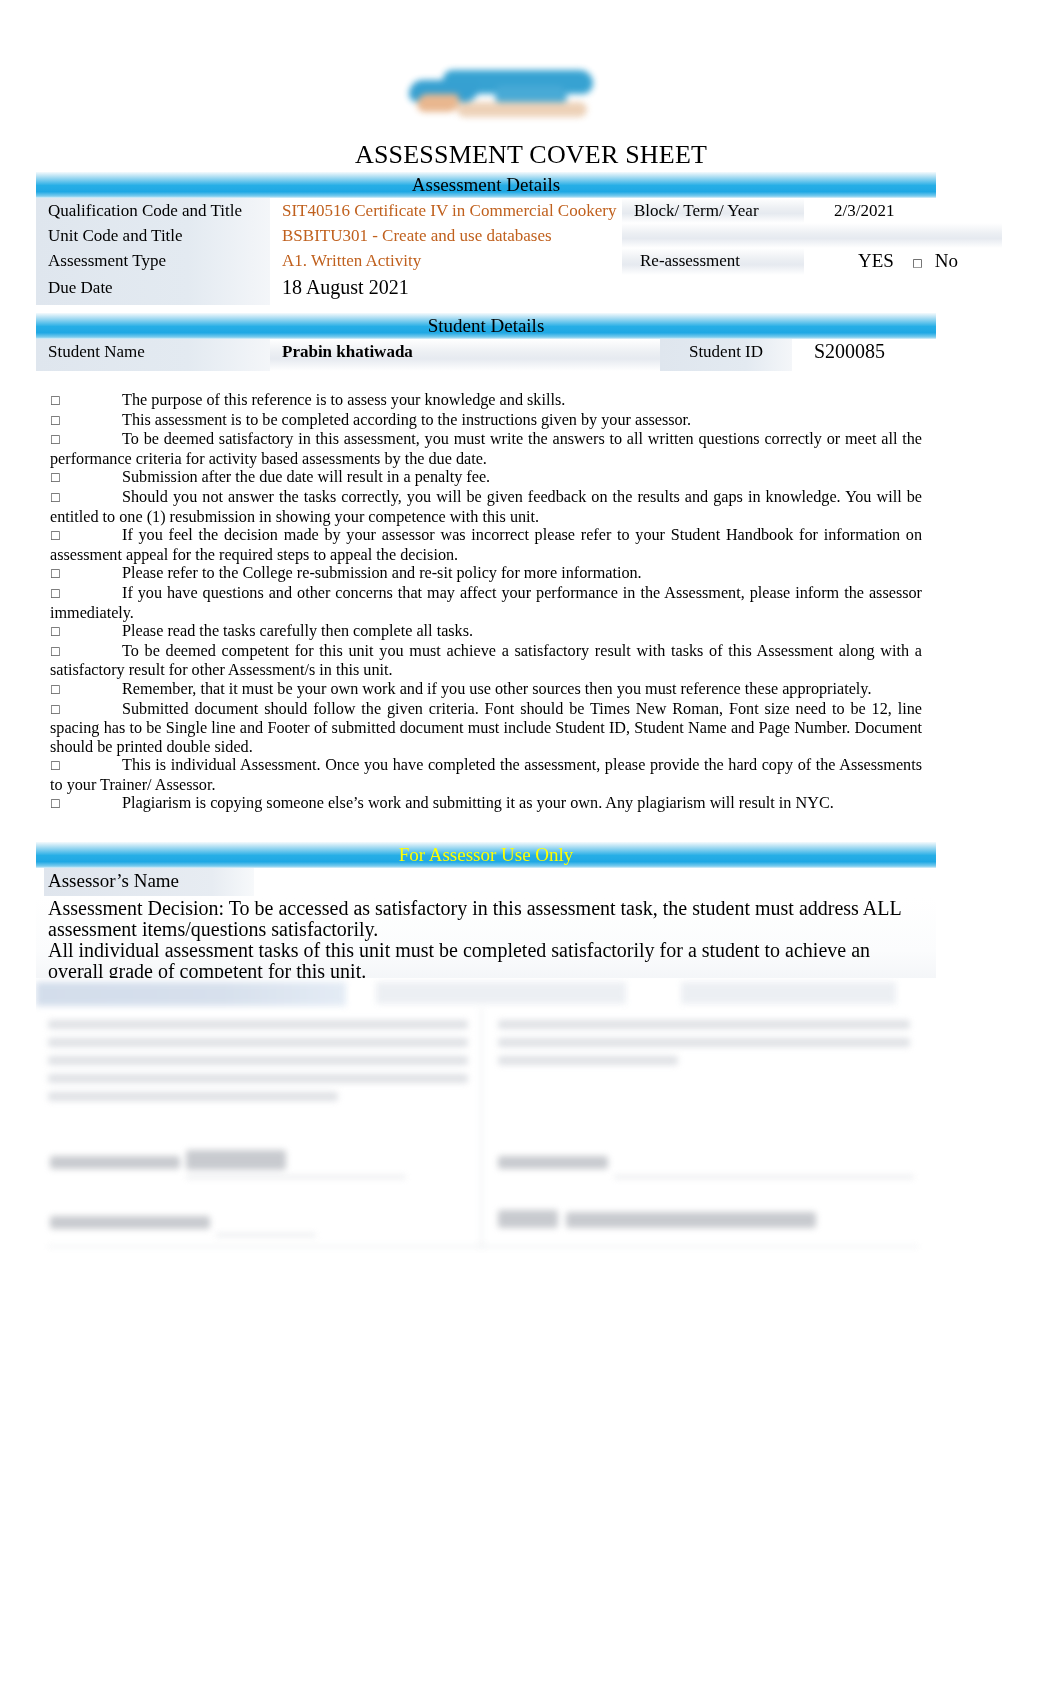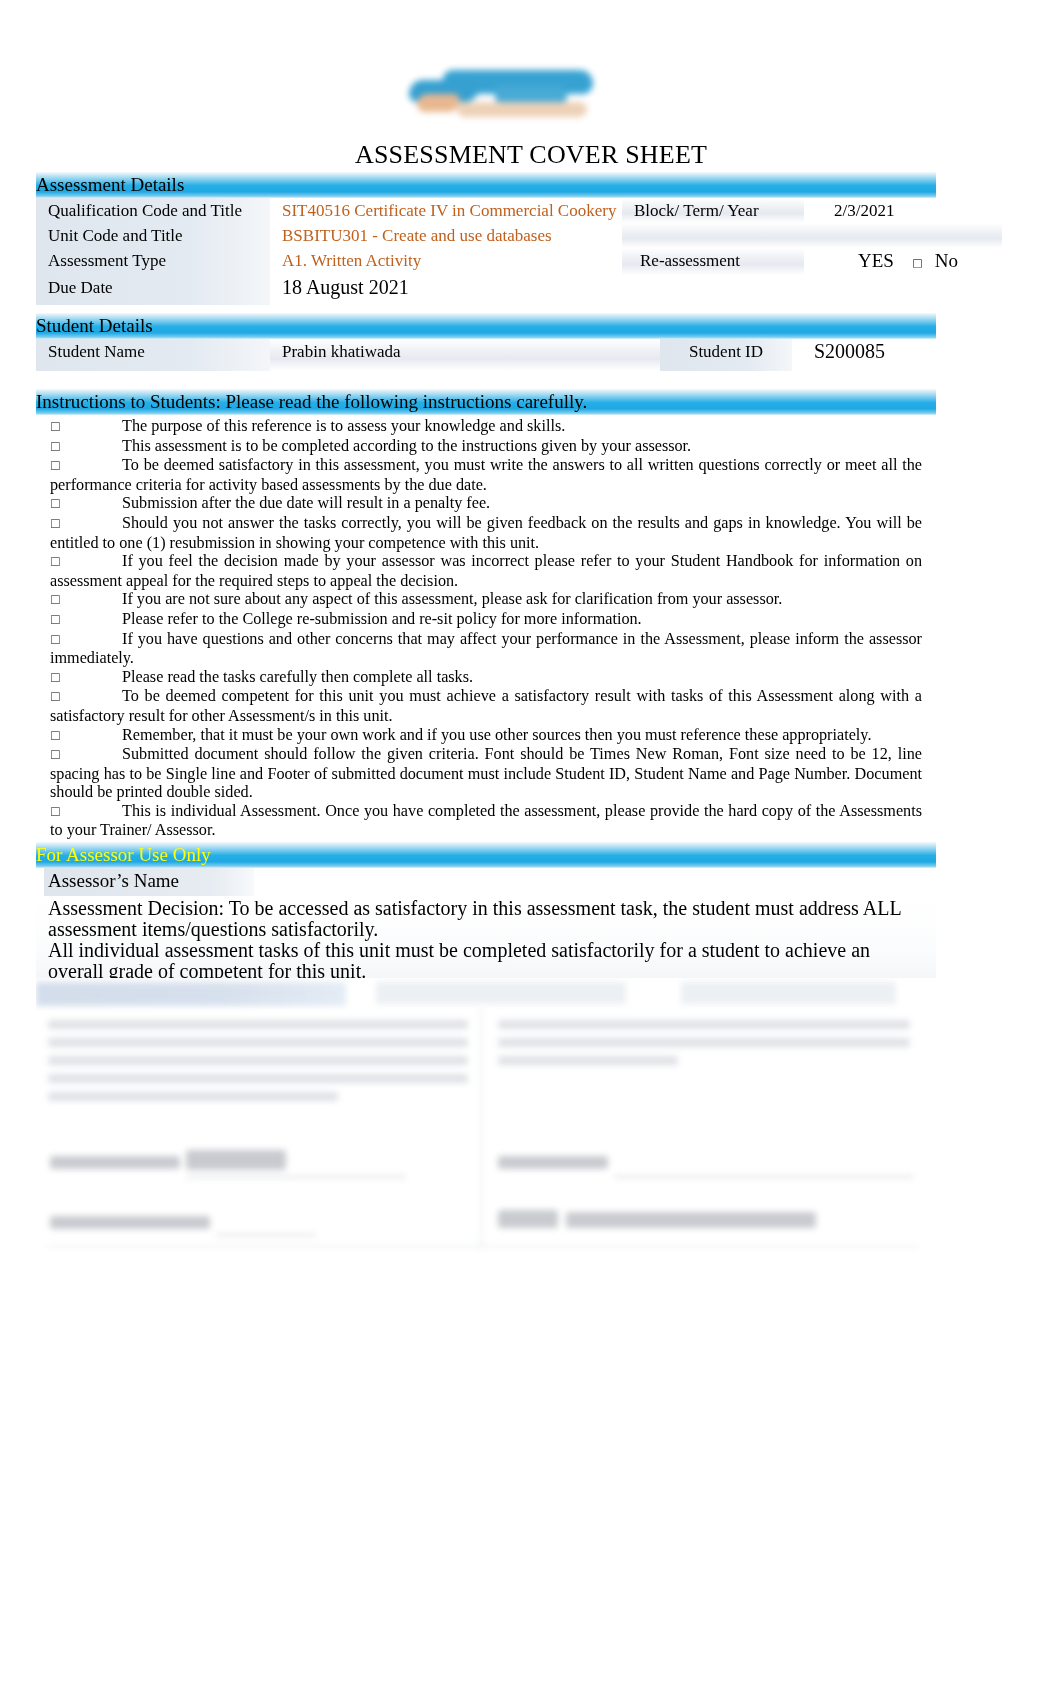--- a/index.html
+++ b/index.html
@@ -82,21 +82,21 @@
   
   .block {
     position: absolute;
     left: 36px;
     width: 900px;
     box-sizing: border-box;
   }
 
   .bluebar {
     background: linear-gradient(to bottom, #f4fafd 0%, #b8e2f4 16%, #26aee6 52%, #1fa8e4 76%, #7ecdee 93%, #dff1fa 100%);
-    text-align: left;
+    text-align: center;
     font-size: 19px;
     line-height: 26px;
     height: 26px;
     color: #000;
     position: relative;
   }
   .bluebar.yellow { color: #ffff00; }
 
   .tbl {
     border-collapse: collapse;
@@ -278,38 +278,36 @@
     </tbody>
       </table>
   </div>
 
   <div class="block" style="top:313px;">
     <div class="bluebar">Student Details</div>
     <table class="tbl">
       <tbody>
           <tr>
         <td class="lbl-cell" style="width:222px;padding-bottom:8px;">Student Name</td>
-        <td class="shadeline" style="width:378px;padding-bottom:8px;">Prabin khatiwada</td>
+        <td class="shadeline" style="width:378px;padding-bottom:8px;font-weight:bold;">Prabin khatiwada</td>
         <td class="lbl-cell" style="width:132px;padding-bottom:8px;text-align:center;padding-left:0;">Student ID</td>
         <td class="plain-cell" style="width:168px;font-size:20px;padding-left:22px;padding-bottom:8px;">S200085</td>
       </tr>
     </tbody>
       </table>
   </div>
 
   <div class="block" style="top:389px;">
-    <div class="bluebar">Instructions to Students:   Please read the following instructions carefully.</div>
     <div class="instr-body">
       <div class="instr-item"><span class="bul">☐</span><span class="txt">The purpose of this reference is to assess your knowledge and skills.</span></div>
       <div class="instr-item"><span class="bul">☐</span><span class="txt">This assessment is to be completed according to the instructions given by your assessor.</span></div>
       <div class="instr-item"><span class="bul">☐</span><span class="txt">To be deemed satisfactory in this assessment, you must write the answers to all written questions correctly or meet all the performance criteria for activity based assessments by the due date.</span></div>
       <div class="instr-item"><span class="bul">☐</span><span class="txt">Submission after the due date will result in a penalty fee.</span></div>
       <div class="instr-item"><span class="bul">☐</span><span class="txt">Should you not answer the tasks correctly, you will be given feedback on the results and gaps in knowledge. You will be entitled to one (1) resubmission in showing your competence with this unit.</span></div>
       <div class="instr-item"><span class="bul">☐</span><span class="txt">If you feel the decision made by your assessor was incorrect please refer to your Student Handbook for information on assessment appeal for the required steps to appeal the decision.</span></div>
-      <div class="instr-item"><span class="bul">☐</span><span class="txt">If you are not sure about any aspect of this assessment, please ask for clarification from your assessor.</span></div>
       <div class="instr-item"><span class="bul">☐</span><span class="txt">Please refer to the College re-submission and re-sit policy for more information.</span></div>
       <div class="instr-item"><span class="bul">☐</span><span class="txt">If you have questions and other concerns that may affect your performance in the Assessment, please inform the assessor immediately.</span></div>
       <div class="instr-item"><span class="bul">☐</span><span class="txt">Please read the tasks carefully then complete all tasks.</span></div>
       <div class="instr-item"><span class="bul">☐</span><span class="txt">To be deemed competent for this unit you must achieve a satisfactory result with tasks of this Assessment along with a satisfactory result for other Assessment/s in this unit.</span></div>
       <div class="instr-item"><span class="bul">☐</span><span class="txt">Remember, that it must be your own work and if you use other sources then you must reference these appropriately.</span></div>
       <div class="instr-item"><span class="bul">☐</span><span class="txt">Submitted document should follow the given criteria. Font should be Times New Roman, Font size need to be 12, line spacing has to be Single line and Footer of submitted document must include Student ID, Student Name and Page Number. Document should be printed double sided.</span></div>
       <div class="instr-item"><span class="bul">☐</span><span class="txt">This is individual Assessment. Once you have completed the assessment, please provide the hard copy of the Assessments to your Trainer/ Assessor.</span></div>
       <div class="instr-item"><span class="bul">☐</span><span class="txt">Plagiarism is copying someone else’s work and submitting it as your own. Any plagiarism will result in NYC.</span></div>
     </div>
   </div>

